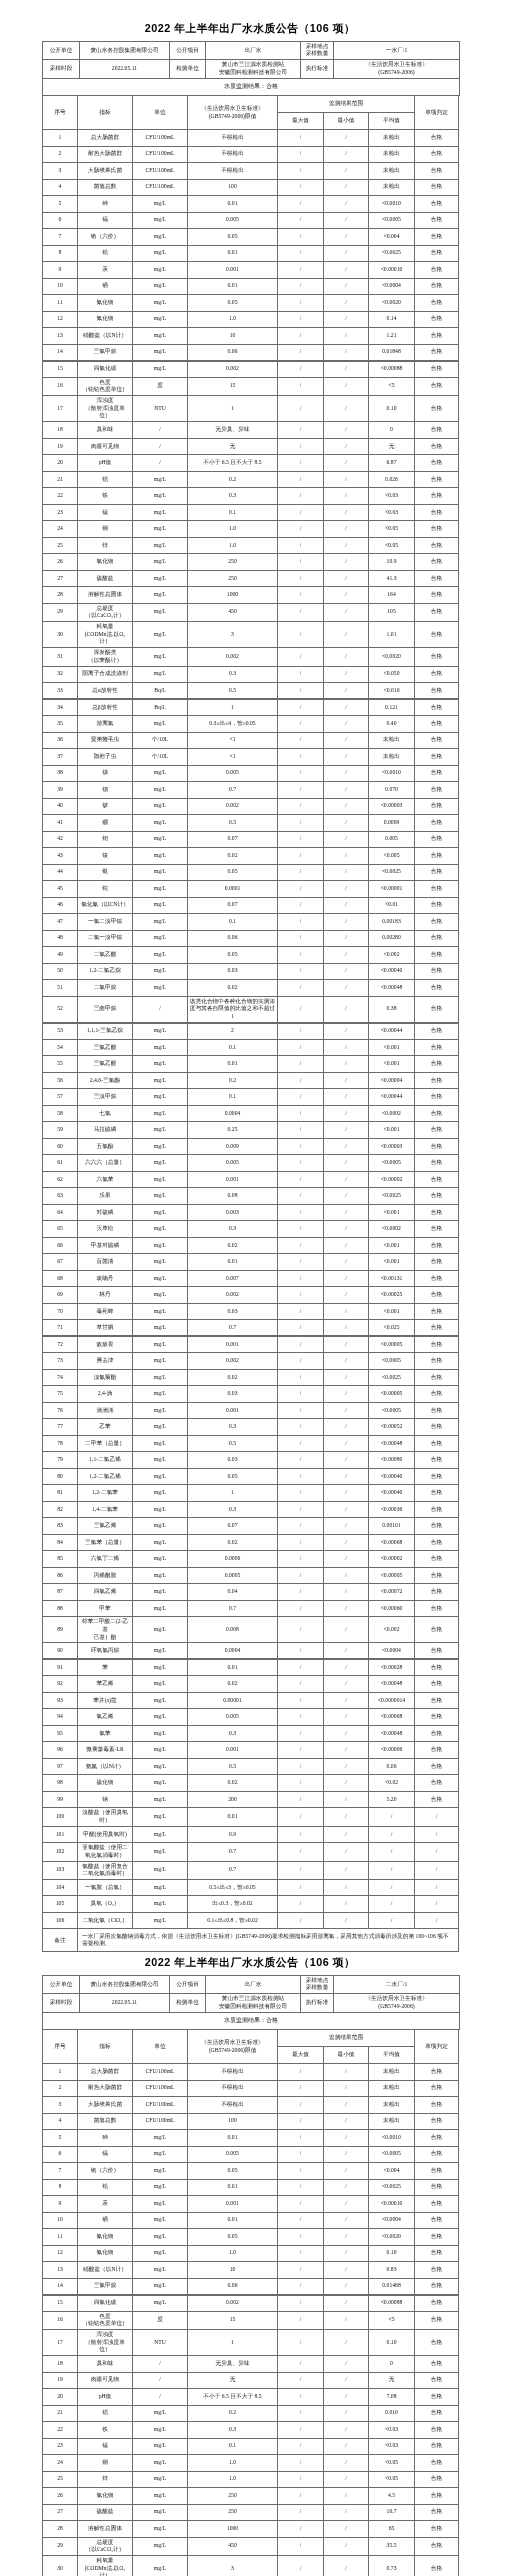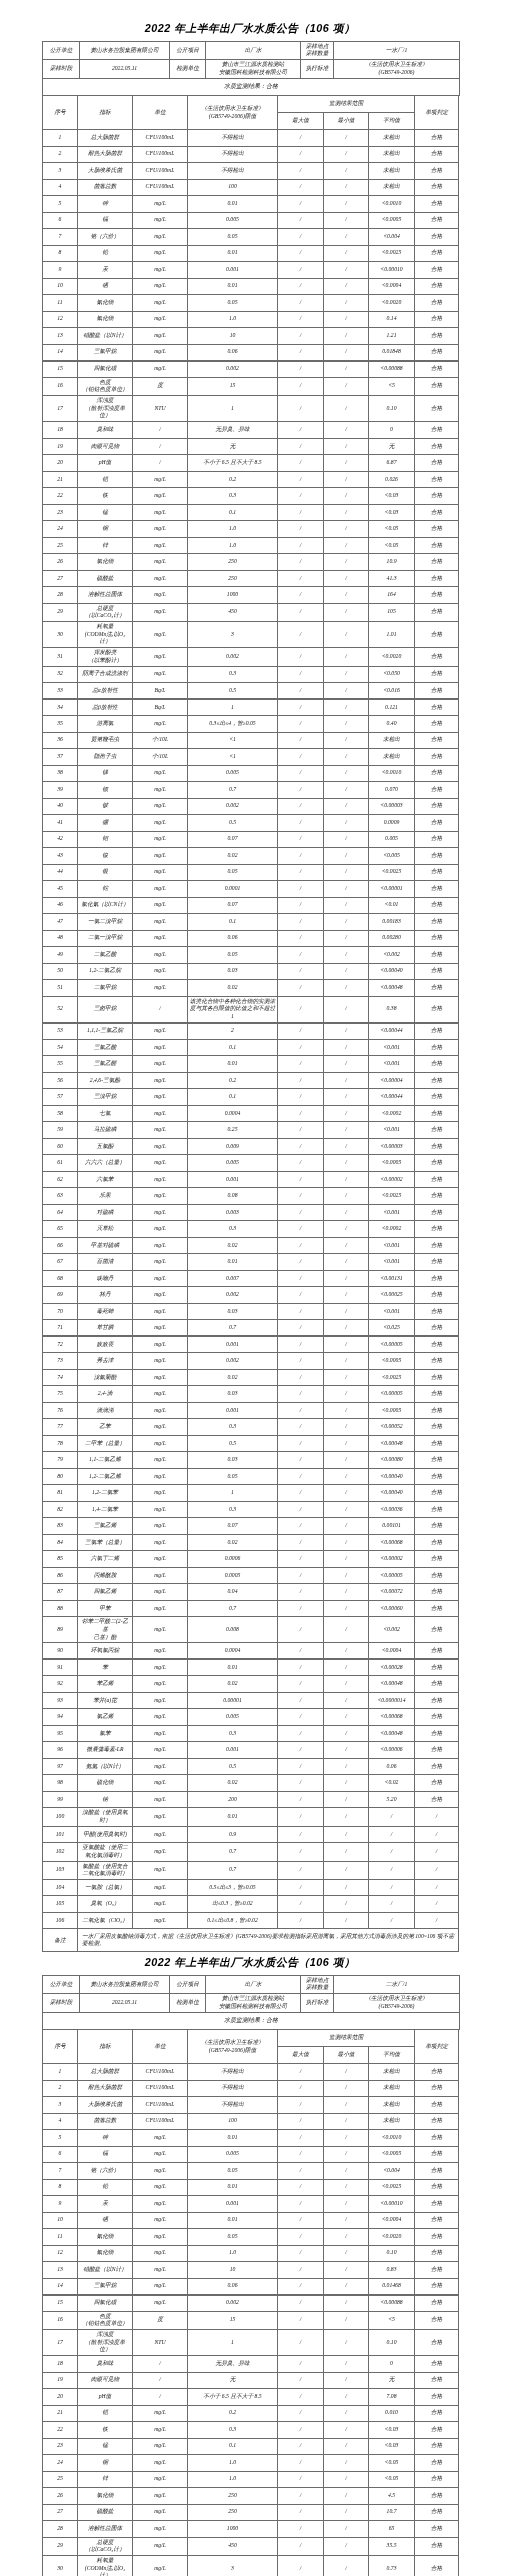--- a/index.html
+++ b/index.html
@@ -2,21 +2,21 @@
 <html style="font-size:8.2px"><head>
 <meta charset="utf-8">
 <style>
   html,body{margin:0;padding:0;}
   body{
     width:533px;height:4122px;background:#ffffff;
     font-family:"Liberation Serif","DejaVu Serif",serif;
     color:#111;
   }
   .doc{width:416px;margin-left:42px;padding-top:18.5px;}
-  .block{margin-bottom:3.1px;font-style:italic;}
+  .block{margin-bottom:3.1px;}
   h1.title{
     font-size:10.8px;font-weight:bold;text-align:center;
     margin:3.1px 0 5.2px 0;letter-spacing:0.5px;color:#000;
     font-family:"Liberation Sans","DejaVu Sans",sans-serif;
   }
   table{border-collapse:collapse;table-layout:fixed;width:416px;background:#fff;}
   table{border:1px solid #5a5a5a;}
   td{
     border:0.5px solid #6b6b6b;text-align:center;vertical-align:middle;
     font-size:5.7px;line-height:7.7px;padding:1px 1.5px;height:16.5px;

